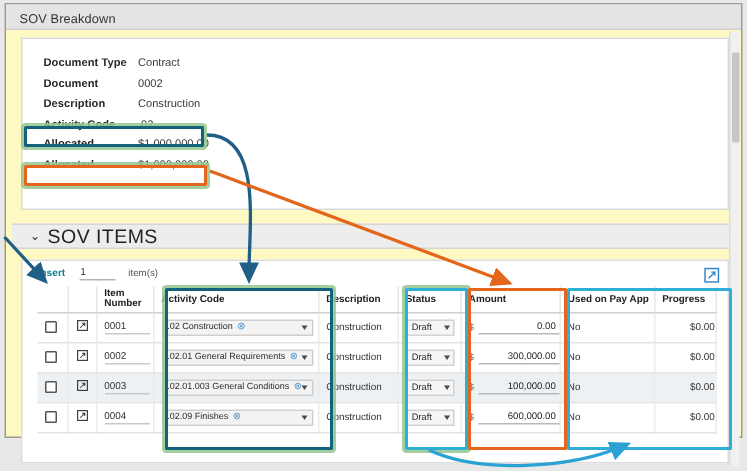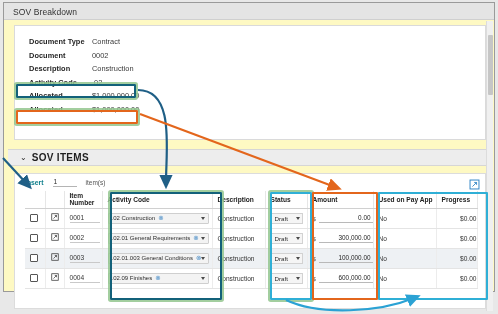--- a/index.html
+++ b/index.html
@@ -46,21 +46,21 @@
     position:absolute; left:4px; top:146px; width:484px; height:17px;
     background:#ededed;
     border-top:1px solid #d6d6d6;
     border-bottom:1px solid #d6d6d6;
     display:flex; align-items:center;
   }
   .chev {
     margin-left:12px; margin-right:5px;
     font-size:8px; color:#2b2b2b; line-height:1;
   }
-  .sov-band-label { font-size:10px; color:#1f1f1f; letter-spacing:.3px;font-weight:bold;}
+  .sov-band-label { font-size:13px; color:#1f1f1f; letter-spacing:.3px;}
 
   
   .grid-panel {
     position:absolute; left:10px; top:170px; width:472px; height:136px;
     background:#fff; border:1px solid #dcdcdc;
   }
   .insert-row {
     position:absolute; left:0; top:0; width:100%; height:16px;
     display:flex; align-items:center; padding-left:10px;
   }

